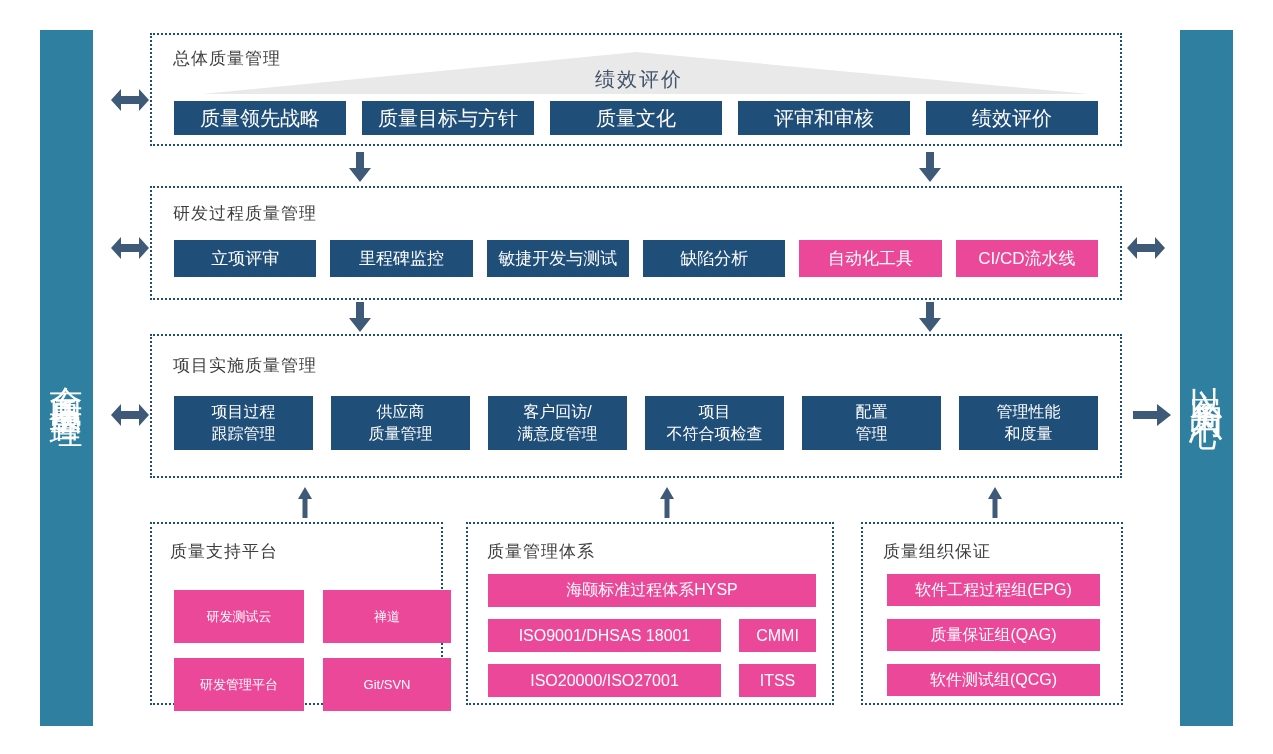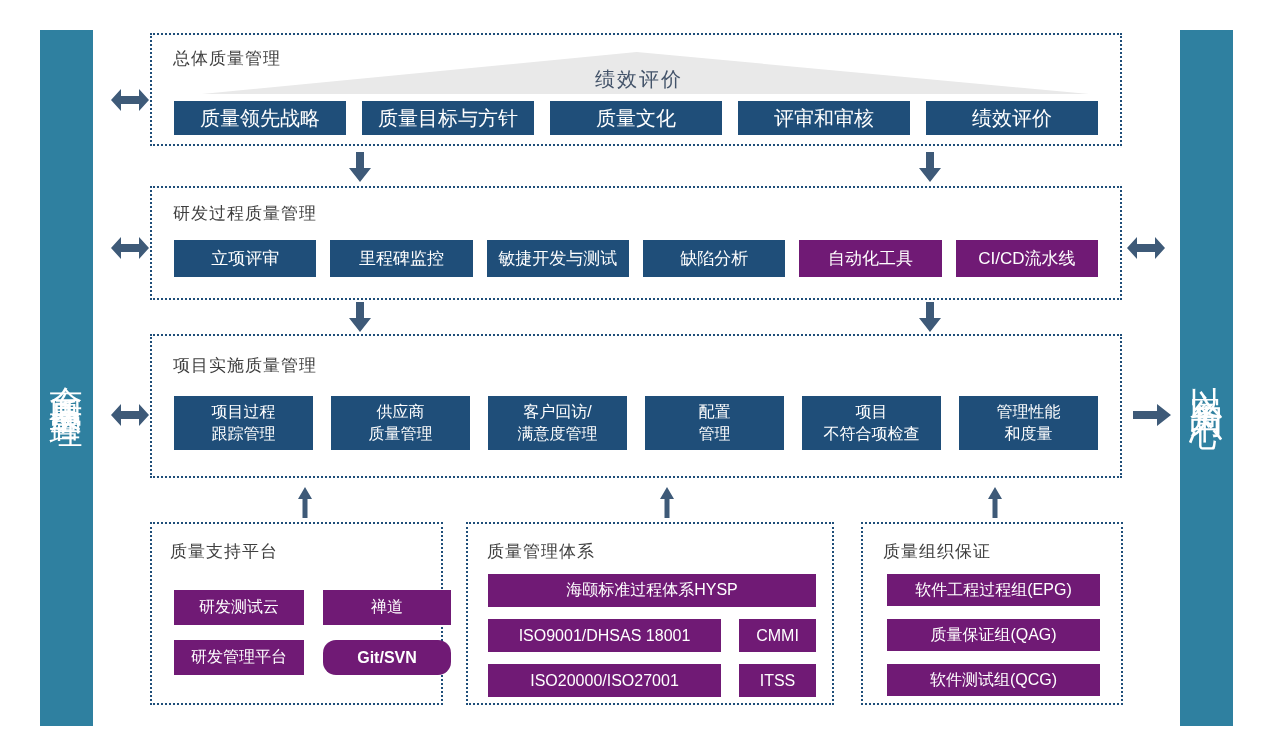--- a/index.html
+++ b/index.html
@@ -35,33 +35,33 @@
   }
   .banner-label{
     position:absolute;left:437px;top:31px;width:100px;text-align:center;
     font-size:20px;color:#44546A;letter-spacing:2px;
   }
   
   .btn{
     background:#1F4E79;color:#ffffff;display:flex;align-items:center;justify-content:center;
     text-align:center;box-sizing:border-box;
   }
-  .btn.teal{background:#701a75;}
-  .btn.bold{font-weight:700;border-radius:13px;}
+  .btn.teal{background:#ec4899;}
+  .btn.bold{font-weight:400;}
   .flex-row{position:absolute;left:22px;right:22px;display:flex;}
   #row-overall-btns{bottom:9px;gap:16px;}
   #row-overall-btns .btn{flex:1;height:34px;font-size:20px;}
   #row-rd-btns{bottom:21px;gap:14px;}
   #row-rd-btns .btn{flex:1;height:37px;font-size:17px;}
   #row-project-btns{bottom:26px;gap:18px;}
   #row-project-btns .btn{flex:1;height:54px;font-size:16px;line-height:1.4;white-space:pre-line;}
   
   .grid{position:absolute;display:grid;}
   #grid-platform{left:22px;top:66px;grid-template-columns:130px 128px;column-gap:19px;row-gap:15px;}
-  #grid-platform .btn{height:35px;font-size:16px;}
+  #grid-platform .btn{height:53px;font-size:13px;}
   #grid-system{left:20px;top:50px;grid-template-columns:233px 77px;column-gap:18px;row-gap:12px;}
   #grid-system .btn{height:33px;font-size:16px;}
   #grid-system .wide{grid-column:1 / -1;}
   #grid-org{left:24px;top:50px;grid-template-columns:213px;row-gap:13px;}
   #grid-org .btn{height:32px;font-size:16px;}
   
   .arrow{position:absolute;}
   .arrow svg{display:block;}
   .arrow path{fill:#3E5A78;}
 </style>
@@ -105,24 +105,24 @@
 
   <div class="panel" id="panel-project">
     <div class="panel-title" style="left:21px;top:18px;">项目实施质量管理</div>
     <div class="flex-row" id="row-project-btns">
       <div class="btn">项目过程
 跟踪管理</div>
       <div class="btn">供应商
 质量管理</div>
       <div class="btn">客户回访/
 满意度管理</div>
+      <div class="btn">项目
+不符合项检查</div>
       <div class="btn">配置
 管理</div>
-      <div class="btn">项目
-不符合项检查</div>
       <div class="btn">管理性能
 和度量</div>
     </div>
   </div>
 
   <div class="panel" id="panel-platform">
     <div class="panel-title" style="left:18px;top:16px;">质量支持平台</div>
     <div class="grid" id="grid-platform">
       <div class="btn teal">研发测试云</div>
       <div class="btn teal">禅道</div>

